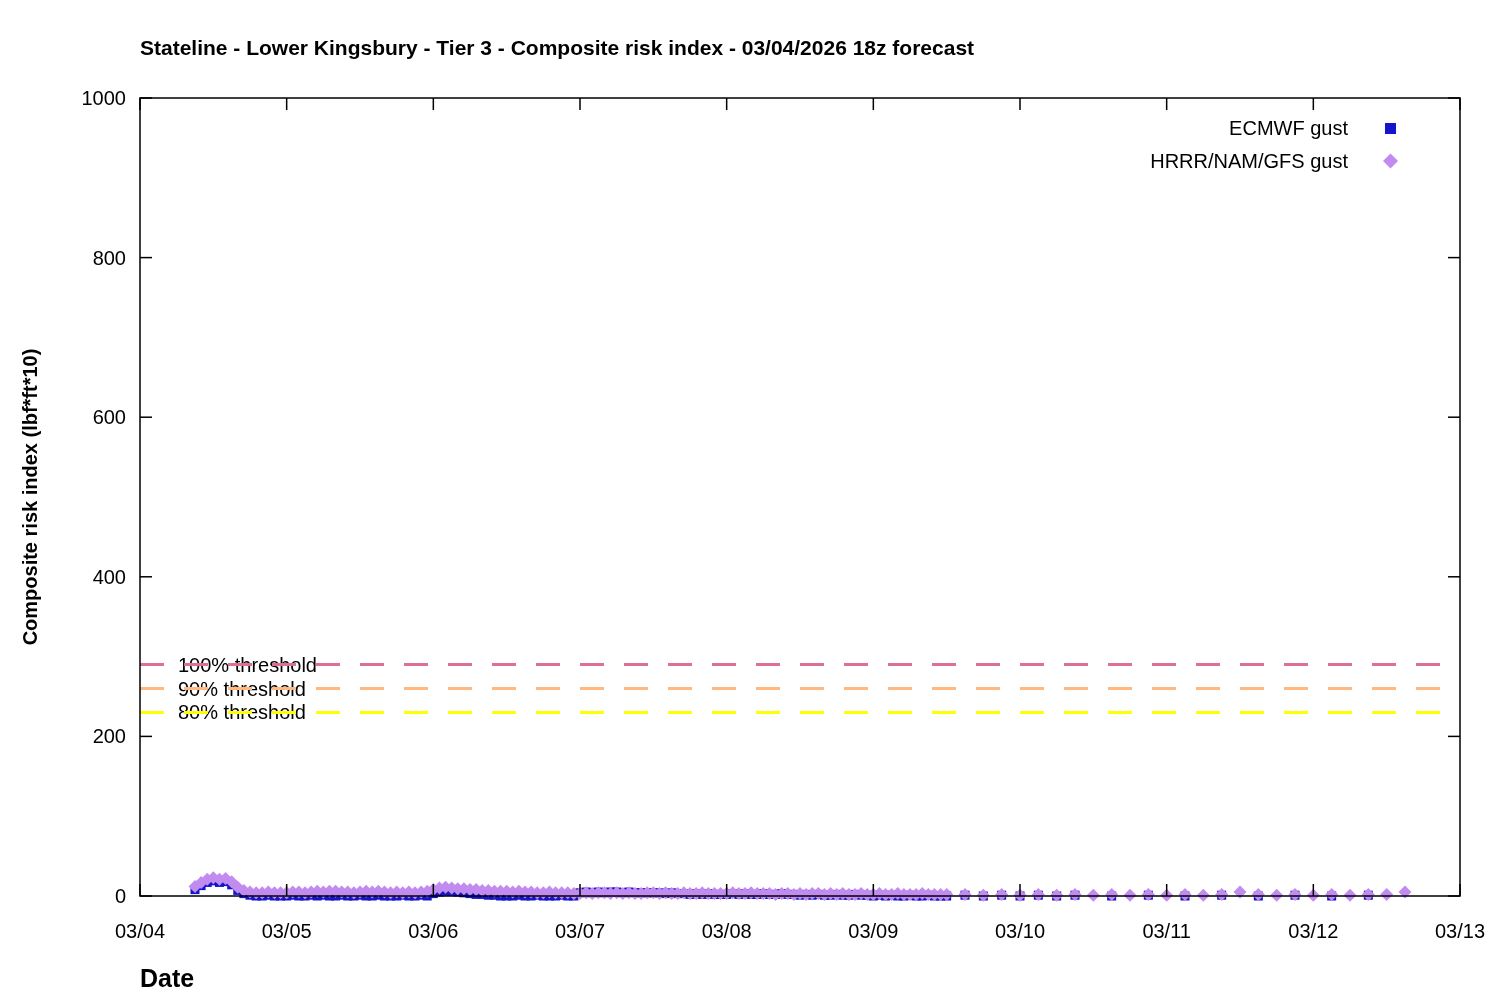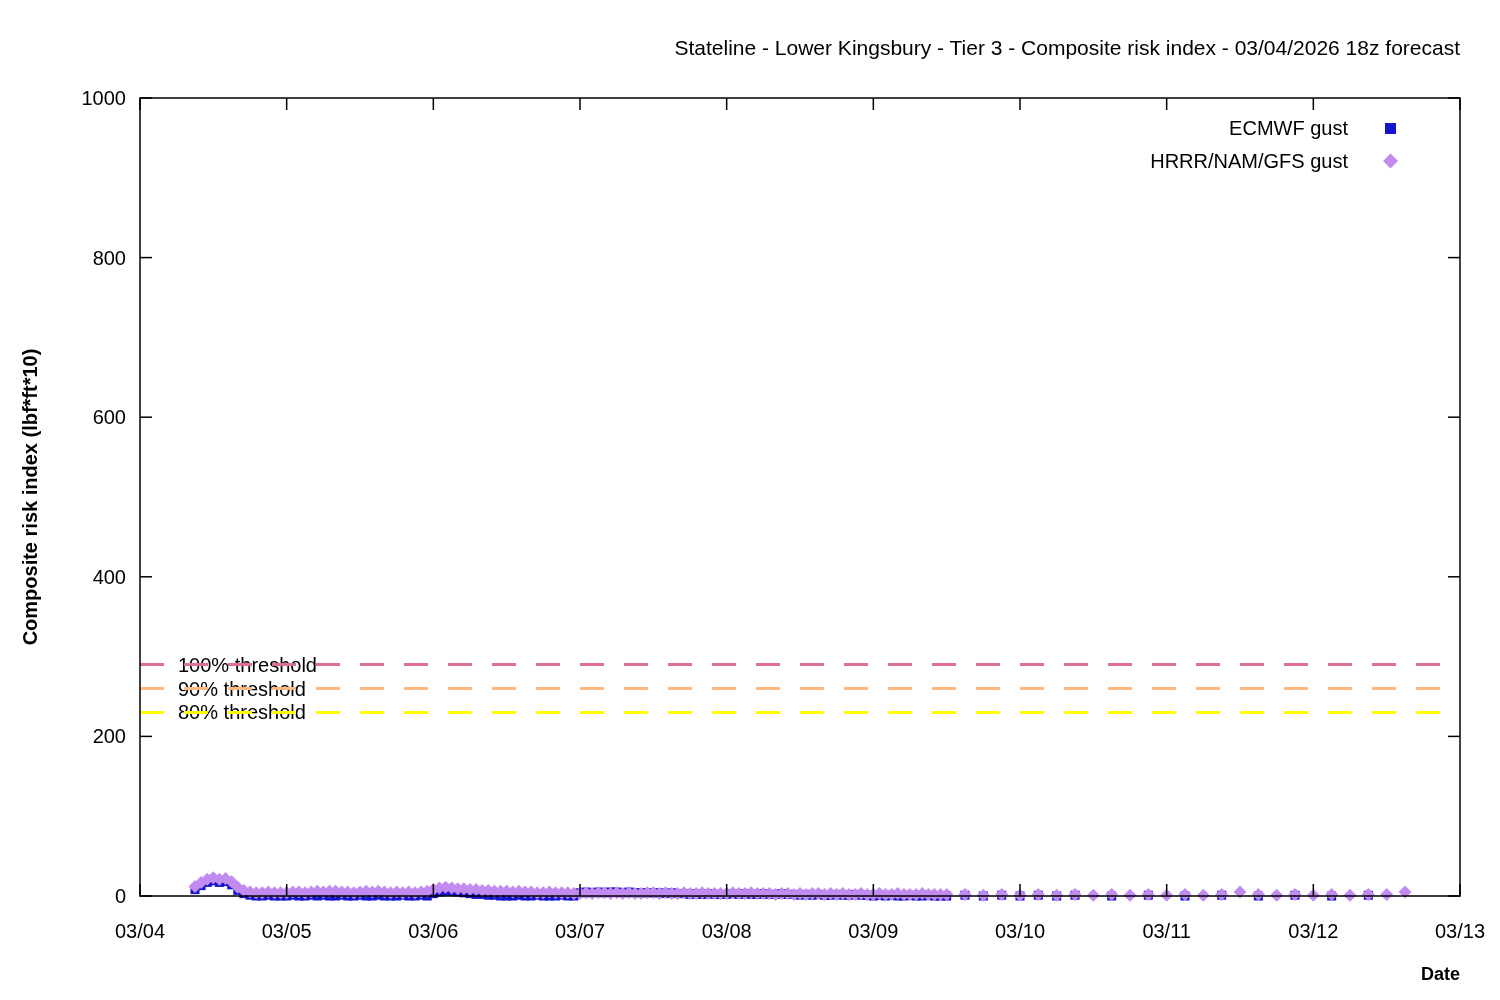--- a/index.html
+++ b/index.html
@@ -2,31 +2,31 @@
 <html><head>
 <meta charset="utf-8">
 <style>
   html,body{margin:0;padding:0;}
   body{
     width:1500px;height:1000px;position:relative;background:#ffffff;
     font-family:"Liberation Sans","DejaVu Sans",sans-serif;color:#000;
     overflow:hidden;
   }
   .chart-title{
-    position:absolute;left:140px;top:36px;width:1320px;text-align:right;
-    font-size:21px;font-weight:normal;white-space:nowrap;
+    position:absolute;left:140px;top:36px;width:1320px;text-align:left;
+    font-size:21px;font-weight:bold;white-space:nowrap;
   }
   .y-axis-title{
     position:absolute;left:30px;top:497px;
     transform:translate(-50%,-50%) rotate(-90deg);
     font-size:20px;font-weight:bold;white-space:nowrap;
   }
   .x-axis-title{
-    position:absolute;left:140px;top:964px;width:1320px;text-align:right;
-    font-size:18px;font-weight:bold;
+    position:absolute;left:140px;top:964px;width:1320px;text-align:left;
+    font-size:25px;font-weight:bold;
   }
   svg text{
     font-family:"Liberation Sans","DejaVu Sans",sans-serif;fill:#000;
   }
   .tick-label{font-size:20px;}
   .threshold-label{font-size:20px;}
   .legend-label{font-size:20px;}
 </style>
 </head>
 <body>

